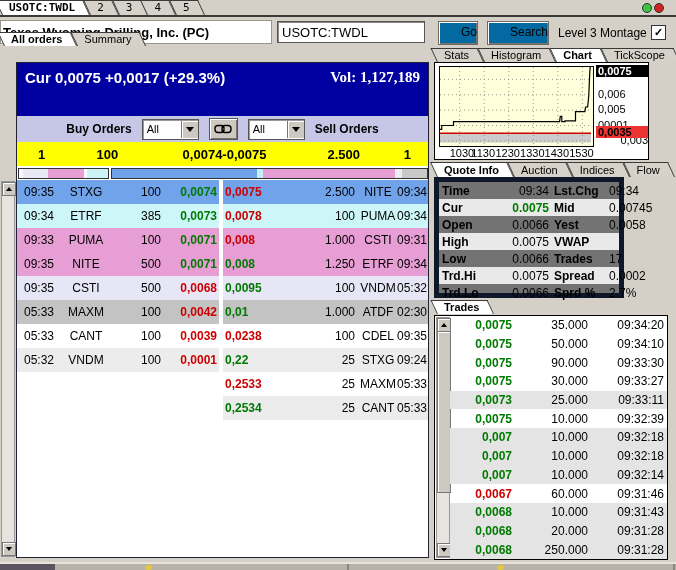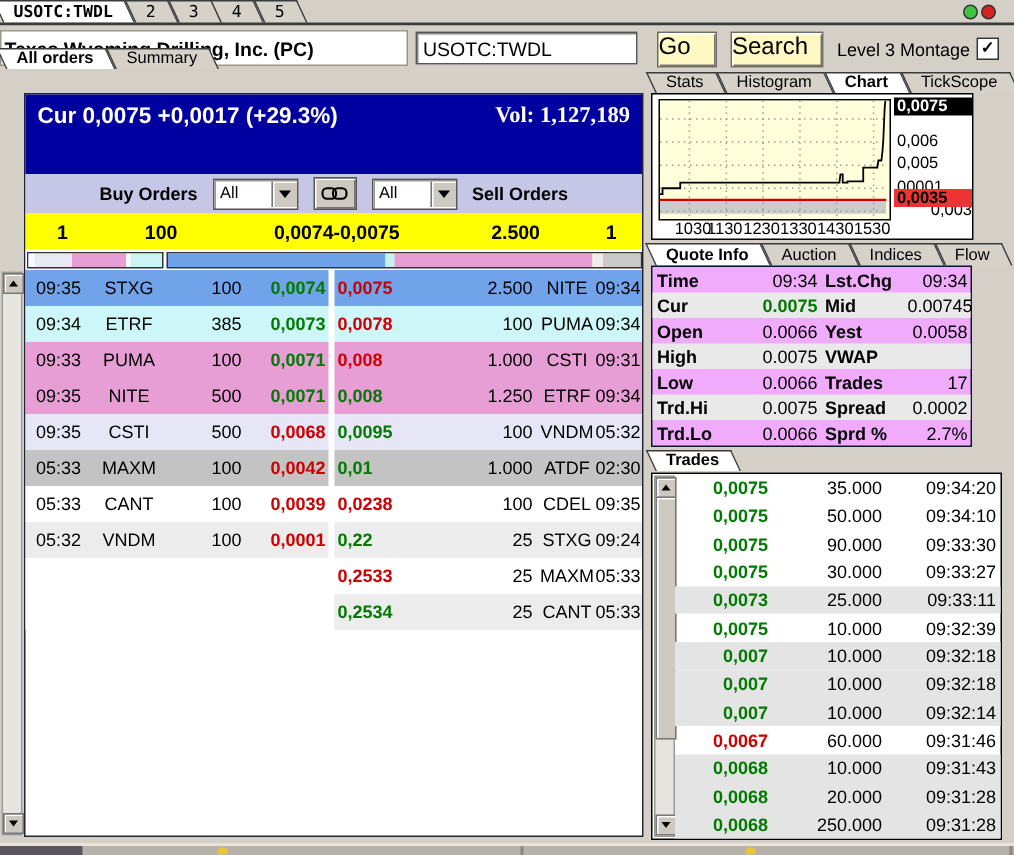--- a/index.html
+++ b/index.html
@@ -21,22 +21,22 @@
   .dot{position:absolute;top:3px;width:8px;height:8px;border-radius:50%;border:1px solid #333;}
   #dot-green{right:24px;background:#3ec43e;}
   #dot-red{right:12px;background:#d42222;}
 
   
   #headerrow{position:absolute;left:0;top:17px;width:676px;height:31px;background:#d4d0c8;}
   #company{position:absolute;left:0;top:3px;width:272px;height:24px;background:#fff;
     border:1px solid #9a968e;font-weight:bold;font-size:13px;line-height:24px;padding-left:2px;box-sizing:border-box;}
   #symbolinput{position:absolute;left:277px;top:4px;width:148px;height:22px;border:1px solid #555;
     box-shadow:inset 1px 1px 0 #888;font-family:"Liberation Sans",sans-serif;font-size:13px;padding:0 4px;box-sizing:border-box;}
-  .btn{position:absolute;top:4px;height:22px;background:#fef9c3;border:1px solid #6e6a64;
-    box-shadow:inset 1px 1px 0 #fff, inset -1px -1px 0 #7a766e;font-size:16px;text-align:left;cursor:default;}
+  .btn{position:absolute;top:4px;height:22px;background:#0369a1;border:1px solid #6e6a64;
+    box-shadow:inset 1px 1px 0 #fff, inset -1px -1px 0 #7a766e;font-size:12px;text-align:right;cursor:default;}
   #gobtn{left:438px;width:38px;line-height:20px;}
   #searchbtn{left:487px;width:60px;line-height:20px;}
   #lvl3label{position:absolute;left:558px;top:9px;font-size:12px;}
   #lvl3check{position:absolute;left:651px;top:8px;width:13px;height:13px;background:#fff;border:1px solid #333;
     font-size:11px;line-height:12px;text-align:center;font-weight:bold;}
 
   
   #lefttabs{left:4px;top:32px;height:14px;}
   #montage{position:absolute;left:16px;top:62px;width:413px;height:496px;background:#fff;border:1px solid #223;box-sizing:border-box;}
   #curbar{height:53px;background:#0000a0;color:#fff;font-weight:bold;font-size:15px;position:relative;}
@@ -94,21 +94,21 @@
   #charttabs{left:437px;top:48px;height:14px;}
   #chartpanel{position:absolute;left:434px;top:62px;width:215px;height:98px;background:#fff;border:1px solid #000;box-sizing:border-box;}
   #plot{position:absolute;left:4px;top:3px;width:153px;height:79px;background:#ffffdc;border:1px solid #000;}
   #plot svg{display:block;}
   .ylab{position:absolute;left:161px;width:50px;height:12px;font-size:11px;line-height:12px;padding-left:2px;}
   .ylab.current{background:#000;color:#fff;font-weight:bold;z-index:3;}
   .ylab.alert{background:#ee3333;color:#000;font-weight:bold;z-index:4;}
   .xlab{position:absolute;top:84px;width:30px;text-align:center;font-size:11px;}
 
   #quotetabs{left:437px;top:162px;height:15px;}
-  #quotepanel{position:absolute;left:434px;top:177px;width:214px;height:121px;background:#f0abfc;border:1px solid #0f172a;box-sizing:border-box;}
+  #quotepanel{position:absolute;left:434px;top:177px;width:190px;height:121px;background:#737373;border:5px solid #0f172a;box-sizing:border-box;}
   .qrow{height:17px;display:grid;grid-template-columns:46px 66px 58px 1fr;align-items:center;font-size:12px;}
   .qrow:nth-child(even){background:#e9e9e9;}
   .ql{font-weight:bold;padding-left:3px;white-space:nowrap;}
   .qv{text-align:right;white-space:nowrap;padding-right:2px;}
   .qv.up{font-weight:bold;}
 
   #tradestabrow{left:437px;top:300px;height:14px;}
   #tradespanel{position:absolute;left:434px;top:315px;width:234px;height:245px;background:#fff;border:1px solid #000;box-sizing:border-box;}
   #tradescroll{left:1px;top:1px;height:241px;}
   #tradesrows{position:absolute;left:15px;top:0;right:0;bottom:0;}

